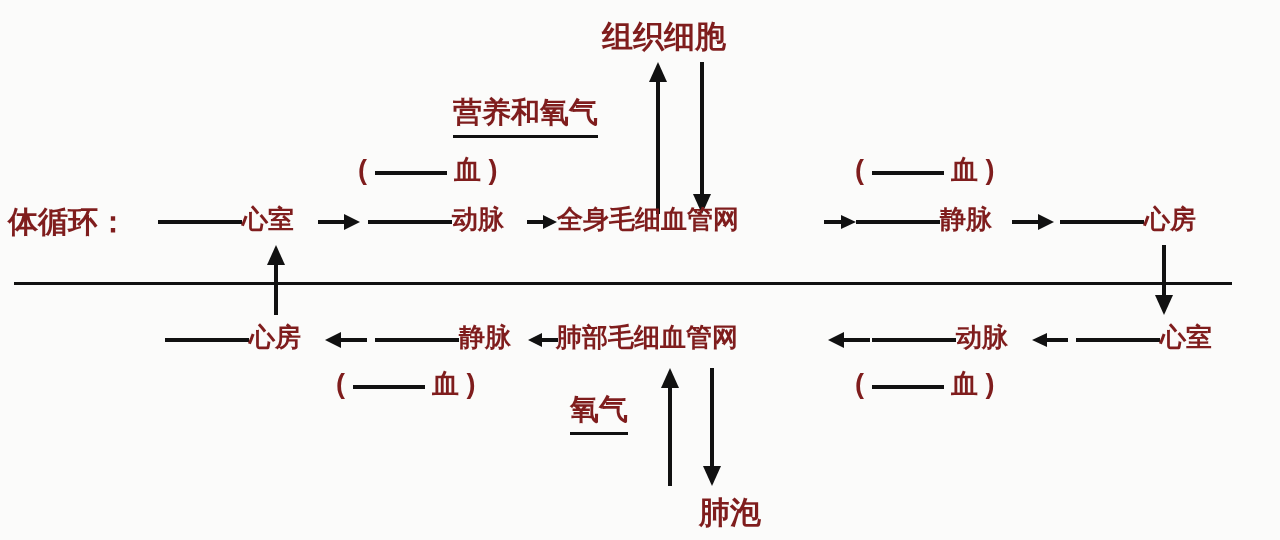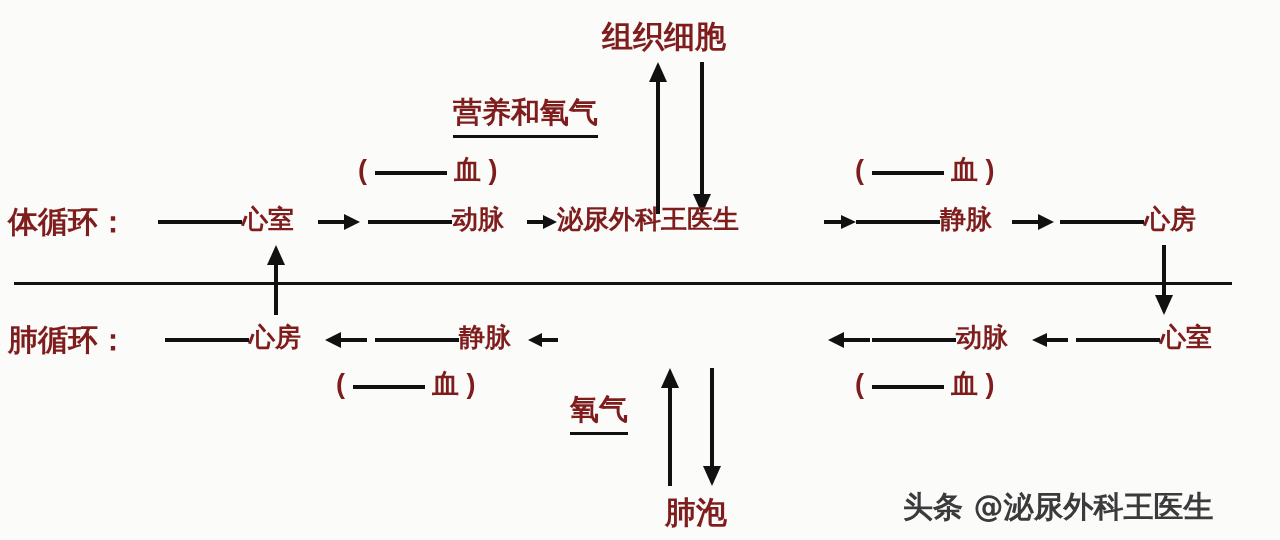--- a/index.html
+++ b/index.html
@@ -122,21 +122,21 @@
   <div class="abs cjk term" style="left:368px; top:202px;">
     <span class="blank blank-lg"></span><span>动脉</span>
   </div>
   <div class="abs" style="left:527px; top:212px;">
     <svg width="30" height="20" viewBox="0 0 30 20">
       <line x1="0" y1="10" x2="20" y2="10" stroke="#111111" stroke-width="4"></line>
       <polygon points="30,10 16,3 16,17" fill="#111111"></polygon>
     </svg>
   </div>
 
-  <div class="abs cjk term" style="left:557px; top:202px;">泌尿外科王医生</div>
+  <div class="abs cjk term" style="left:557px; top:202px;">全身毛细血管网</div>
   <div class="abs" style="left:824px; top:212px;">
     <svg width="32" height="20" viewBox="0 0 32 20">
       <line x1="0" y1="10" x2="20" y2="10" stroke="#111111" stroke-width="4"></line>
       <polygon points="32,10 17,3 17,17" fill="#111111"></polygon>
     </svg>
   </div>
 
   <div class="abs cjk term" style="left:856px; top:202px;">
     <span class="blank blank-lg"></span><span>静脉</span>
   </div>
@@ -160,23 +160,20 @@
     </svg>
   </div>
 
   <div class="abs" style="left:1150px; top:245px;">
     <svg width="28" height="70" viewBox="0 0 28 70">
       <line x1="14" y1="0" x2="14" y2="54" stroke="#111111" stroke-width="4"></line>
       <polygon points="14,70 5,50 23,50" fill="#111111"></polygon>
     </svg>
   </div>
 
-  <div class="abs" style="left:8px; top:320px;">
-    <span class="cjk row-label">肺循环：</span>
-  </div>
 
   <div class="abs cjk term" style="left:165px; top:320px;">
     <span class="blank blank-lg"></span><span>心房</span>
   </div>
   <div class="abs" style="left:325px; top:330px;">
     <svg width="42" height="20" viewBox="0 0 42 20">
       <line x1="42" y1="10" x2="12" y2="10" stroke="#111111" stroke-width="4"></line>
       <polygon points="0,10 16,2 16,18" fill="#111111"></polygon>
     </svg>
   </div>
@@ -184,20 +181,21 @@
   <div class="abs cjk term" style="left:375px; top:320px;">
     <span class="blank blank-lg"></span><span>静脉</span>
   </div>
   <div class="abs" style="left:528px; top:330px;">
     <svg width="30" height="20" viewBox="0 0 30 20">
       <line x1="30" y1="10" x2="10" y2="10" stroke="#111111" stroke-width="4"></line>
       <polygon points="0,10 14,3 14,17" fill="#111111"></polygon>
     </svg>
   </div>
 
+  <div class="abs cjk term" style="left:556px; top:320px;">肺部毛细血管网</div>
   <div class="abs" style="left:828px; top:330px;">
     <svg width="42" height="20" viewBox="0 0 42 20">
       <line x1="42" y1="10" x2="12" y2="10" stroke="#111111" stroke-width="4"></line>
       <polygon points="0,10 16,2 16,18" fill="#111111"></polygon>
     </svg>
   </div>
 
   <div class="abs cjk term" style="left:872px; top:320px;">
     <span class="blank blank-lg"></span><span>动脉</span>
   </div>
@@ -236,17 +234,16 @@
   <div class="abs" style="left:698px; top:368px;">
     <svg width="28" height="118" viewBox="0 0 28 118">
       <line x1="14" y1="0" x2="14" y2="104" stroke="#111111" stroke-width="4"></line>
       <polygon points="14,118 5,98 23,98" fill="#111111"></polygon>
     </svg>
   </div>
 
   <div class="abs cjk exch-label uline" style="left:570px; top:390px;">氧气</div>
 
 
-  <div class="abs cjk node-title" style="left:665px; top:492px;">肺泡</div>
-
-  <div class="abs watermark" style="left:903px; top:487px;">头条 @泌尿外科王医生</div>
+  <div class="abs cjk node-title" style="left:699px; top:492px;">肺泡</div>
+
 
 </div>
 
 </body></html>

